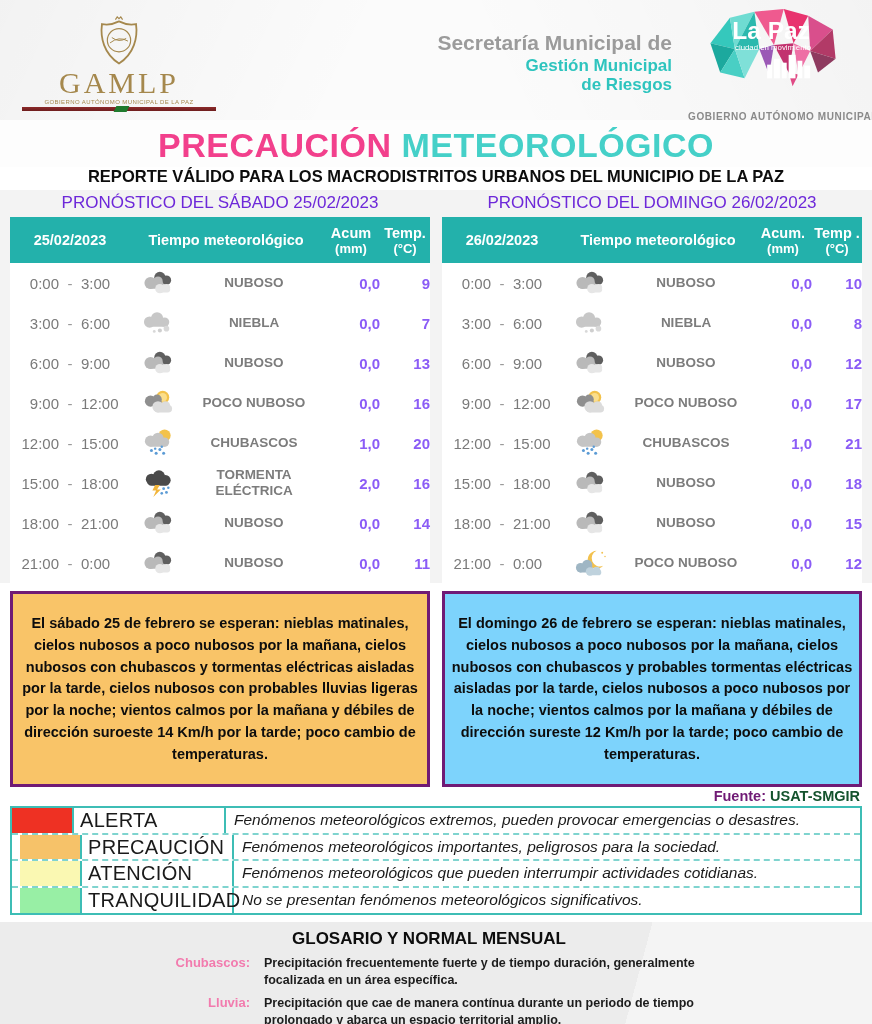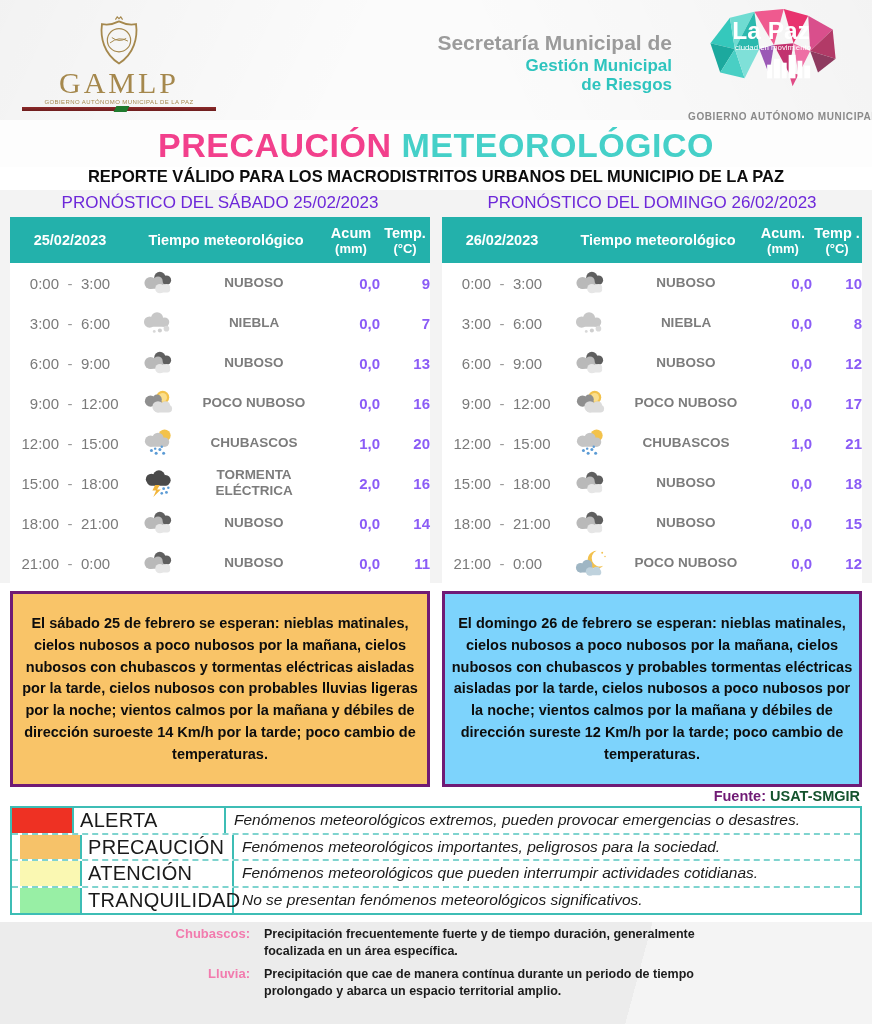--- a/index.html
+++ b/index.html
@@ -623,20 +623,21 @@
         <div class="cat-desc">Fenómenos meteorológicos que pueden interrumpir actividades cotidianas.</div>
       </div>
       <div class="cat-row">
         <div class="cat-swatch" style="background:#98EFA5"></div>
         <div class="cat-level">TRANQUILIDAD</div>
         <div class="cat-desc">No se presentan fenómenos meteorológicos significativos.</div>
       </div>
     </div>
 
   <div class="glossary">
+    <div class="g-title">GLOSARIO Y NORMAL MENSUAL</div>
     <div id="glossary-entries">
         <div class="g-entry">
           <div class="g-term">Chubascos:</div>
           <div class="g-def">Precipitación frecuentemente fuerte y de tiempo duración, generalmente focalizada en un área específica.</div>
         </div>
         <div class="g-entry">
           <div class="g-term">Lluvia:</div>
           <div class="g-def">Precipitación que cae de manera contínua durante un periodo de tiempo prolongado y abarca un espacio territorial amplio.</div>
         </div>
       </div>

